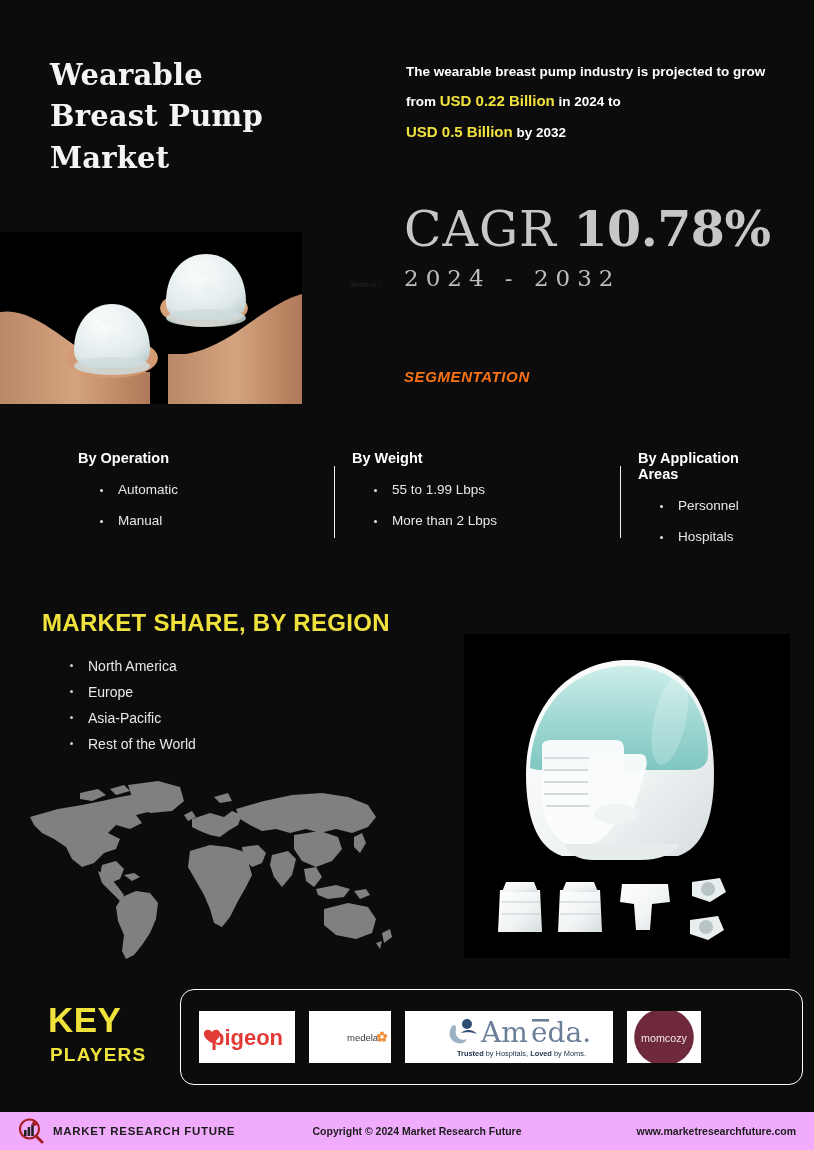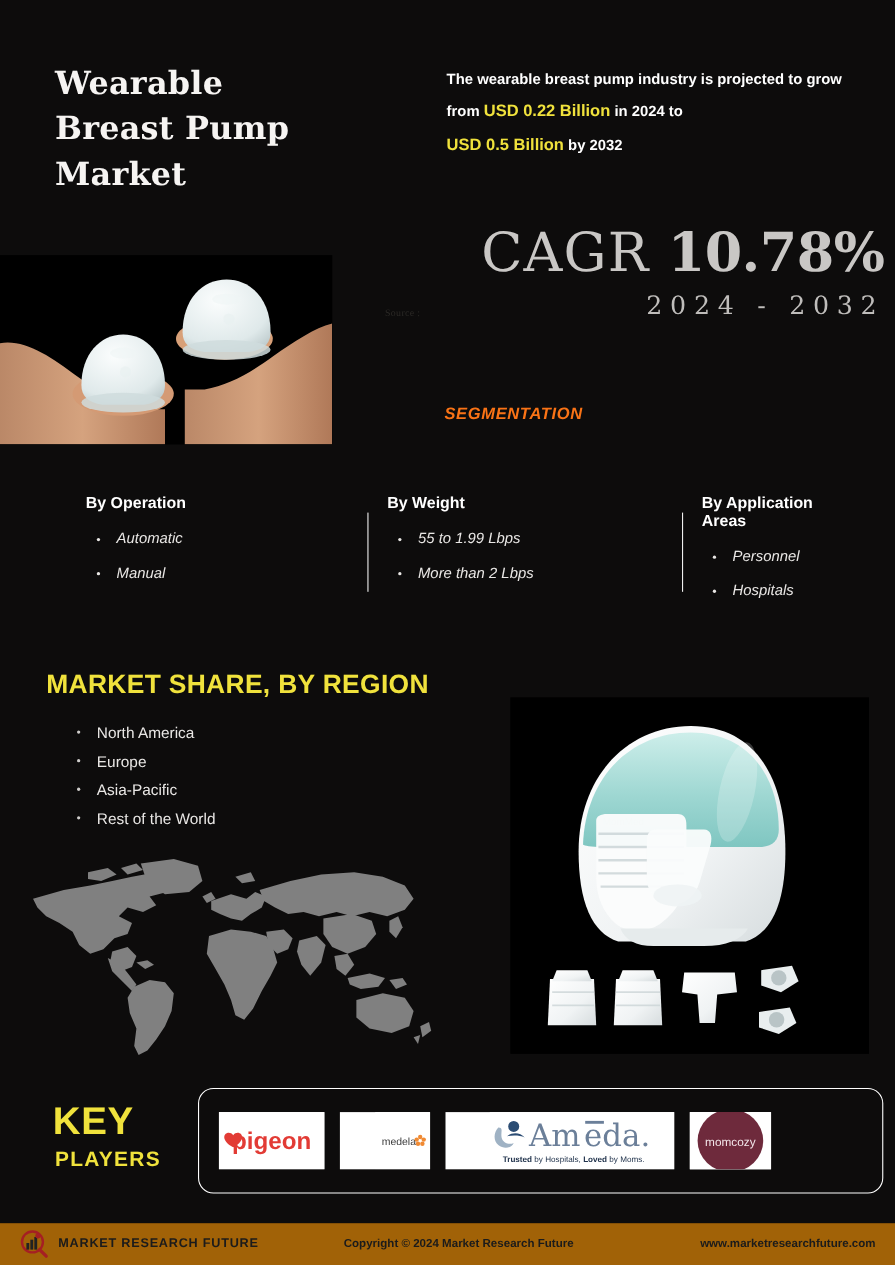--- a/index.html
+++ b/index.html
@@ -16,42 +16,42 @@
   .hands{position:absolute;left:0;top:232px;width:302px;height:172px;
          background:#000;overflow:hidden;}
   .hands svg{display:block;width:100%;height:100%;}
 
   
   .intro{position:absolute;left:406px;top:58px;width:394px;
          font-size:13.5px;font-weight:700;line-height:2.06;color:#fff;}
   .intro .hl{color:#f0e23c;font-size:15px;}
 
   
-  .cagr{position:absolute;left:404px;top:205px;width:400px;text-align:right;}
+  .cagr{position:absolute;left:404px;top:205px;width:400px;text-align:left;}
   .cagr-line{font-family:"DejaVu Serif",serif;font-size:49px;line-height:1;
              color:#c9c7c5;white-space:nowrap;}
   .cagr-line .lbl{font-weight:400;letter-spacing:1px;}
   .cagr-line .val{font-weight:700;letter-spacing:-.5px;}
   .cagr-years{margin-top:11px;font-family:"DejaVu Serif",serif;font-size:23px;
               letter-spacing:7px;color:#bfbdbb;}
   .source{position:absolute;left:-54px;top:74px;font-size:9px;color:#2b2926;
           font-family:"Liberation Serif",serif;letter-spacing:.3px;}
 
   
   .seg-title{position:absolute;left:404px;top:368px;font-size:15px;
              font-weight:700;color:#f97316;letter-spacing:.6px;font-style:italic;}
   .seg{position:absolute;left:62px;top:450px;width:700px;
        display:flex;}
   .seg-col{flex:1;position:relative;padding-left:16px;}
   .seg-col:nth-child(1){flex:0 0 258px;}
   .seg-col:nth-child(2){flex:0 0 270px;}
   .seg-col + .seg-col:before{content:"";position:absolute;left:-2px;top:16px;
         width:1px;height:72px;background:#efefef;}
   .seg-h{font-size:14.5px;font-weight:700;color:#fff;margin:0 0 16px 0;}
-  .seg-ul{list-style:none;margin:4px;padding:0;font-style:italic;}
+  .seg-ul{list-style:none;margin:16px;padding:0;}
   .seg-ul li{font-size:13.5px;color:#e9e7e5;margin-bottom:16px;
              position:relative;padding-left:24px;font-weight:400;}
   .seg-ul li:before{content:"";position:absolute;left:6px;top:7px;width:3px;
              height:3px;background:#e9e7e5;border-radius:50%;}
 
   
   .ms-title{position:absolute;left:42px;top:609px;font-size:24px;
             font-weight:700;color:#f0e23c;letter-spacing:.3px;}
   .ms-ul{position:absolute;left:66px;top:658px;list-style:none;margin:0;padding:0;}
   .ms-ul li{font-size:14px;color:#e9e7e5;margin-bottom:10px;
@@ -80,21 +80,21 @@
         overflow:hidden;flex:0 0 auto;}
   .logo svg{display:block;}
   .l-pigeon{width:96px;height:52px;}
   .l-ardo{width:118px;height:52px;}
   .l-medela{width:50px;height:52px;padding-left:32px;}
   .l-ameda{width:168px;height:52px;padding-left:40px;}
   .l-momcozy{width:74px;height:52px;}
 
   
   .footer{position:absolute;left:0;bottom:0;width:814px;height:38px;
-          background:#a16207;display:flex;align-items:center;}
+          background:#f0abfc;display:flex;align-items:center;}
   .f-brand{display:flex;align-items:center;gap:9px;margin-left:18px;width:290px;}
   .f-brand-text{font-size:11.5px;font-weight:700;color:#1b1b1b;letter-spacing:.7px;}
   .f-copy{flex:1;text-align:center;font-size:10.5px;font-weight:700;color:#1b1b1b;}
   .f-url{width:270px;text-align:right;margin-right:18px;font-size:10.5px;
          font-weight:700;color:#1b1b1b;}
 </style>
 </head>
 <body>
 
 <div class="page">

